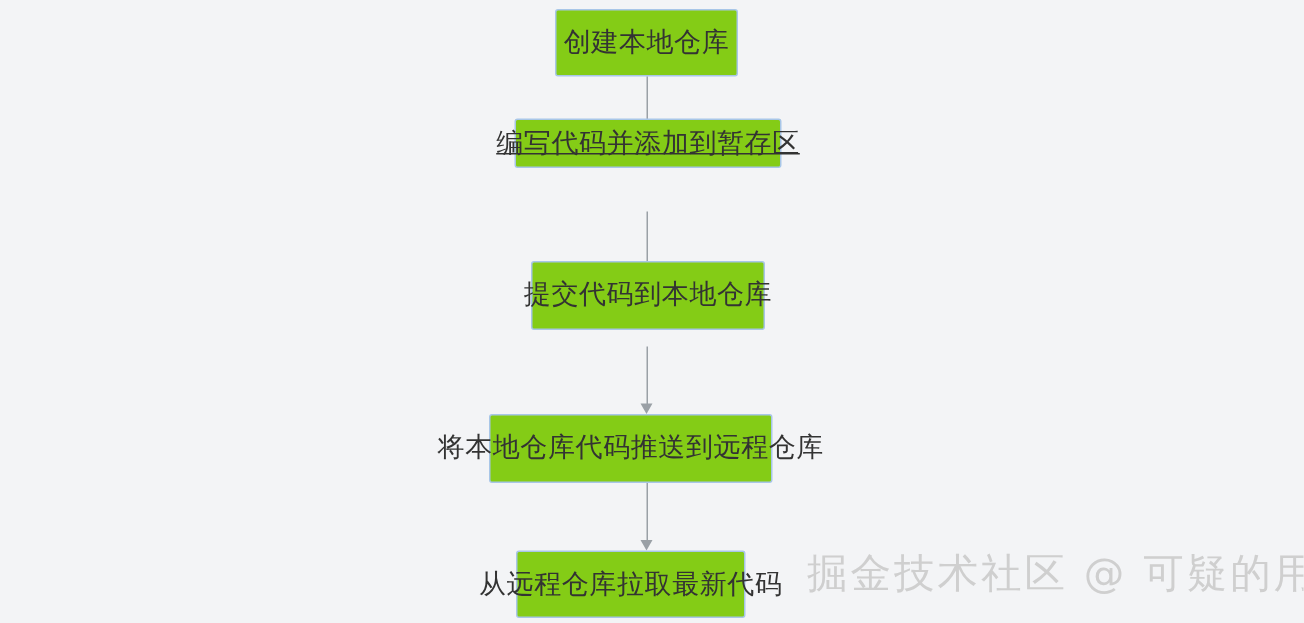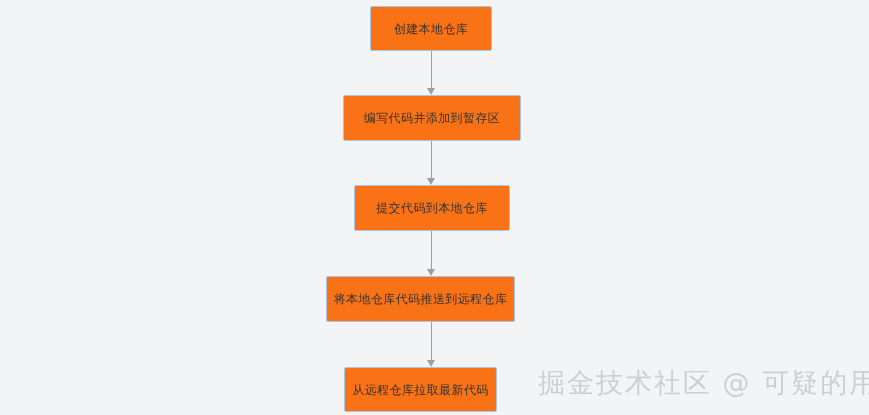--- a/index.html
+++ b/index.html
@@ -19,28 +19,28 @@
     position: absolute;
     left: 0;
     top: 0;
     width: 869px;
     height: 415px;
   }
 
   .node {
     position: absolute;
     box-sizing: border-box;
-    background: #f97316;
+    background: #84cc16;
     border: 1px solid #a8c6e8;
     border-radius: 2px;
     display: flex;
     align-items: center;
     justify-content: center;
     color: #333333;
-    font-size: 12px;
+    font-size: 18px;
     letter-spacing: 0.4px;
     line-height: 1;
     white-space: nowrap;
   }
 
   .node-label {
     display: block;
   }
 
   .connector {
@@ -81,30 +81,30 @@
 
   <div class="node" style="left:370px; top:6px; width:122px; height:45px;">
     <span class="node-label">创建本地仓库</span>
   </div>
 
   <div class="connector" style="left:424px; top:51px; height:44px;">
     <div class="line"></div>
     <div class="head"></div>
   </div>
 
-  <div class="node" style="left:343px; top:95px; width:178px; height:46px;">
+  <div class="node" style="left:343px; top:79px; width:178px; height:33px;text-decoration:underline;">
     <span class="node-label">编写代码并添加到暂存区</span>
   </div>
 
   <div class="connector" style="left:424px; top:141px; height:44px;">
     <div class="line"></div>
     <div class="head"></div>
   </div>
 
-  <div class="node" style="left:354px; top:185px; width:156px; height:46px;">
+  <div class="node" style="left:354px; top:174px; width:156px; height:46px;">
     <span class="node-label">提交代码到本地仓库</span>
   </div>
 
   <div class="connector" style="left:424px; top:231px; height:45px;">
     <div class="line"></div>
     <div class="head"></div>
   </div>
 
   <div class="node" style="left:326px; top:276px; width:189px; height:46px;">
     <span class="node-label">将本地仓库代码推送到远程仓库</span>

